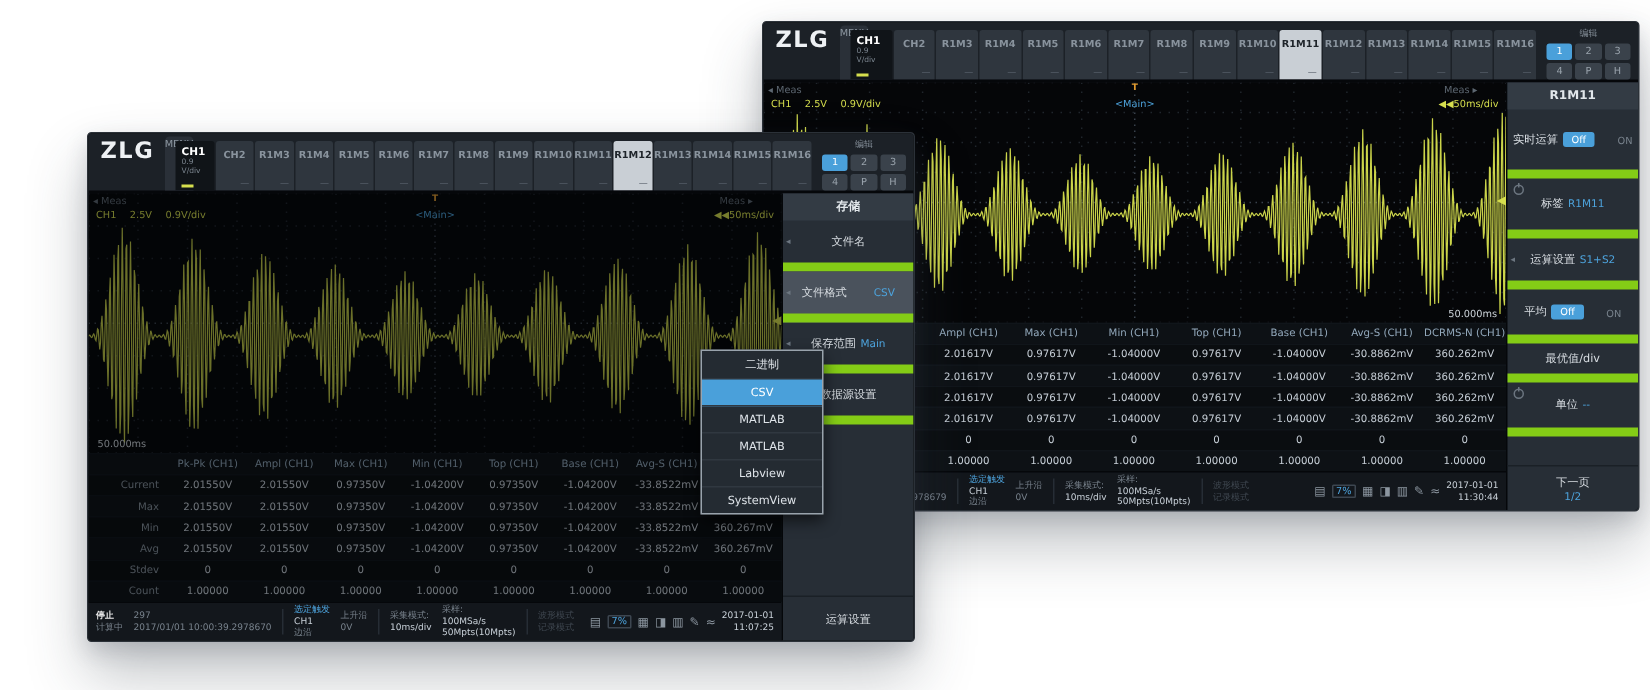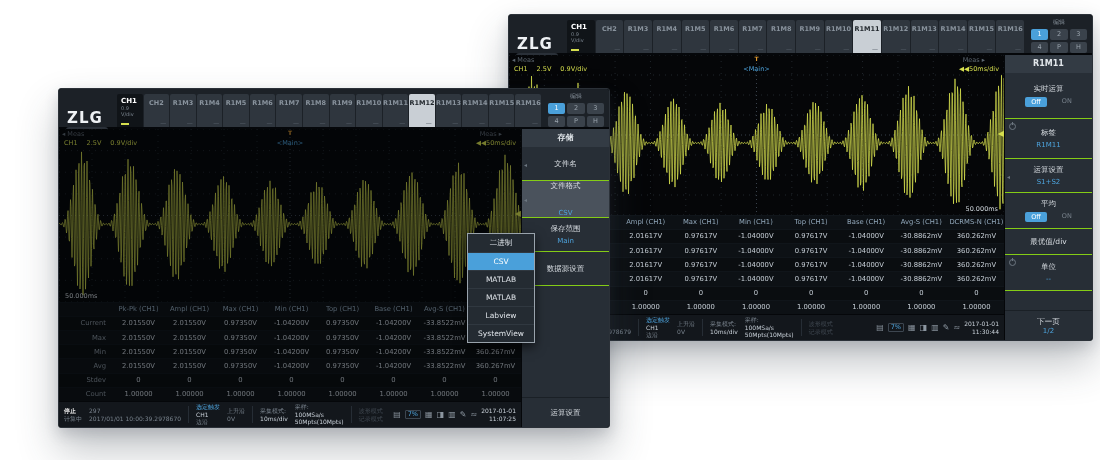--- a/index.html
+++ b/index.html
@@ -7,21 +7,21 @@
   #stage{position:relative;width:1100px;height:460px;background:#fff}
 
   .scope{position:absolute;background:#07090b;border:1px solid #2b3138;border-radius:3px;
          display:flex;flex-direction:column;overflow:hidden;
          box-shadow:0 22px 40px rgba(50,58,70,.30),0 6px 14px rgba(50,58,70,.18)}
   #right-scope{left:508px;top:14px;width:585px;height:327px;z-index:1}
   #left-scope{left:58px;top:88px;width:552px;height:340px;z-index:2}
 
   
   .topbar{height:40px;background:#1c2127;display:flex;align-items:stretch;border-bottom:2px solid #05070a;flex:0 0 auto}
-  .logo-wrap{width:56px;display:flex;flex-direction:column;justify-content:space-between;padding-top:20px}
+  .logo-wrap{width:56px;display:flex;flex-direction:row;justify-content:space-between;padding-top:2px}
   .logo{color:#eef1f4;font-weight:bold;font-size:15px;letter-spacing:1px;padding-left:8px}
   .menu-tag{font-size:6.5px;color:#8d97a1;background:#2a3038;margin:0 7px;text-align:center;border-radius:3px 3px 0 0;padding:1px 0 2px}
   .tabs{flex:1;display:flex;align-items:flex-end;gap:1px;padding:3px 2px 0 2px;overflow:hidden}
   .tab{flex:1;height:33px;background:#2f363e;position:relative;text-align:center;border-radius:2px 2px 0 0;cursor:default}
   .tab .tl{font-size:6.5px;color:#89939d;display:block;margin-top:5px;font-weight:bold;white-space:nowrap}
   .tab.active{background:#c9cfd5}.tab.active .tl{color:#1e242a}
   .tab.ch{background:#101418}.tab.ch .tl{color:#ffffff;font-size:7px;text-align:left;padding-left:4px;margin-top:3px}
   .tab .dash{position:absolute;right:3px;bottom:1px;color:#5a636d;font-size:6px}
   .ch-sub{font-size:5px;color:#7c8690;text-align:left;padding-left:4px;line-height:1.25}
   .ch-tick{position:absolute;left:4px;bottom:2px;width:8px;height:2px;background:var(--wave)}
@@ -67,37 +67,37 @@
   .st-sep{width:1px;height:17px;background:#262d35;flex:0 0 1px}
   .st-icons{margin-left:auto;display:flex;align-items:center;gap:4px;color:#8c96a0;font-size:8px}
   .st-icons span{line-height:1}
   .batt{color:var(--blue);font-size:6.5px;border:1px solid #3d4650;border-radius:1px;padding:0 2px}
   .st-right{text-align:right}
   .st-right div{color:#c9d1d9;font-size:6px}
 
   
   .panel{flex:0 0 88px;background:#272e36;border-left:1px solid #05070a;display:flex;flex-direction:column}
   .panel-h{flex:0 0 18px;background:#333b44;color:#e2e7eb;font-size:8px;font-weight:bold;text-align:center;line-height:18px}
-  .prow{border-bottom:1px solid #84cc16;position:relative;display:flex;flex-direction:column;align-items:center;justify-content:center;gap:3px;flex:0 0 auto}
+  .prow{border-bottom:6px solid #84cc16;position:relative;display:flex;flex-direction:row;align-items:center;justify-content:center;gap:3px;flex:0 0 auto}
   .prow .pl{font-size:7.5px;color:#d8dde2;text-align:center}
   .prow .pv{font-size:7px;color:var(--blue)}
   .prow.hl{background:#4a525c}
   .prow .arr{position:absolute;left:2px;top:50%;transform:translateY(-50%);color:#6c7680;font-size:6px}
   .knob{position:absolute;left:4px;top:4px;width:7px;height:7px;border:1px solid #6c7680;border-radius:50%}
   .knob:after{content:"";position:absolute;left:2px;top:-2px;width:1px;height:3px;background:#6c7680}
-  .chips{display:flex;gap:15px;align-items:flex-start}
+  .chips{display:flex;gap:15px;align-items:flex-end}
   .chip{font-size:6.5px;padding:1px 6px;border-radius:2px;background:var(--accent);color:#fff}
   .chip-off{color:#78828c;font-size:6.5px}
   .pfoot{margin-top:auto;border-top:1px solid #1a2026;flex:0 0 30px;display:flex;flex-direction:column;align-items:center;justify-content:center}
   .pfoot .pl{font-size:7.5px;color:#d8dde2}
   .pfoot .pv{font-size:7px;color:var(--blue)}
 
   
   .dimover{position:absolute;inset:0;background:rgba(3,5,7,.45);z-index:3;pointer-events:none}
-  .popup{position:absolute;left:408px;top:104px;width:68px;z-index:6;background:#242b32;border:1px solid #99a3ac;box-shadow:0 4px 10px rgba(0,0,0,.6)}
+  .popup{position:absolute;left:408px;top:104px;width:82px;z-index:6;background:#242b32;border:1px solid #99a3ac;box-shadow:0 4px 10px rgba(0,0,0,.6)}
   .popup .pi{font-size:7.5px;color:#dfe4e9;text-align:center;padding:4px 0;border-bottom:1px solid #303840}
   .popup .pi:last-child{border-bottom:none}
   .popup .pi.sel{background:var(--accent);color:#fff}
 </style>
 </head>
 <body>
 
 <div id="stage">
 
   <section class="scope" id="right-scope">

